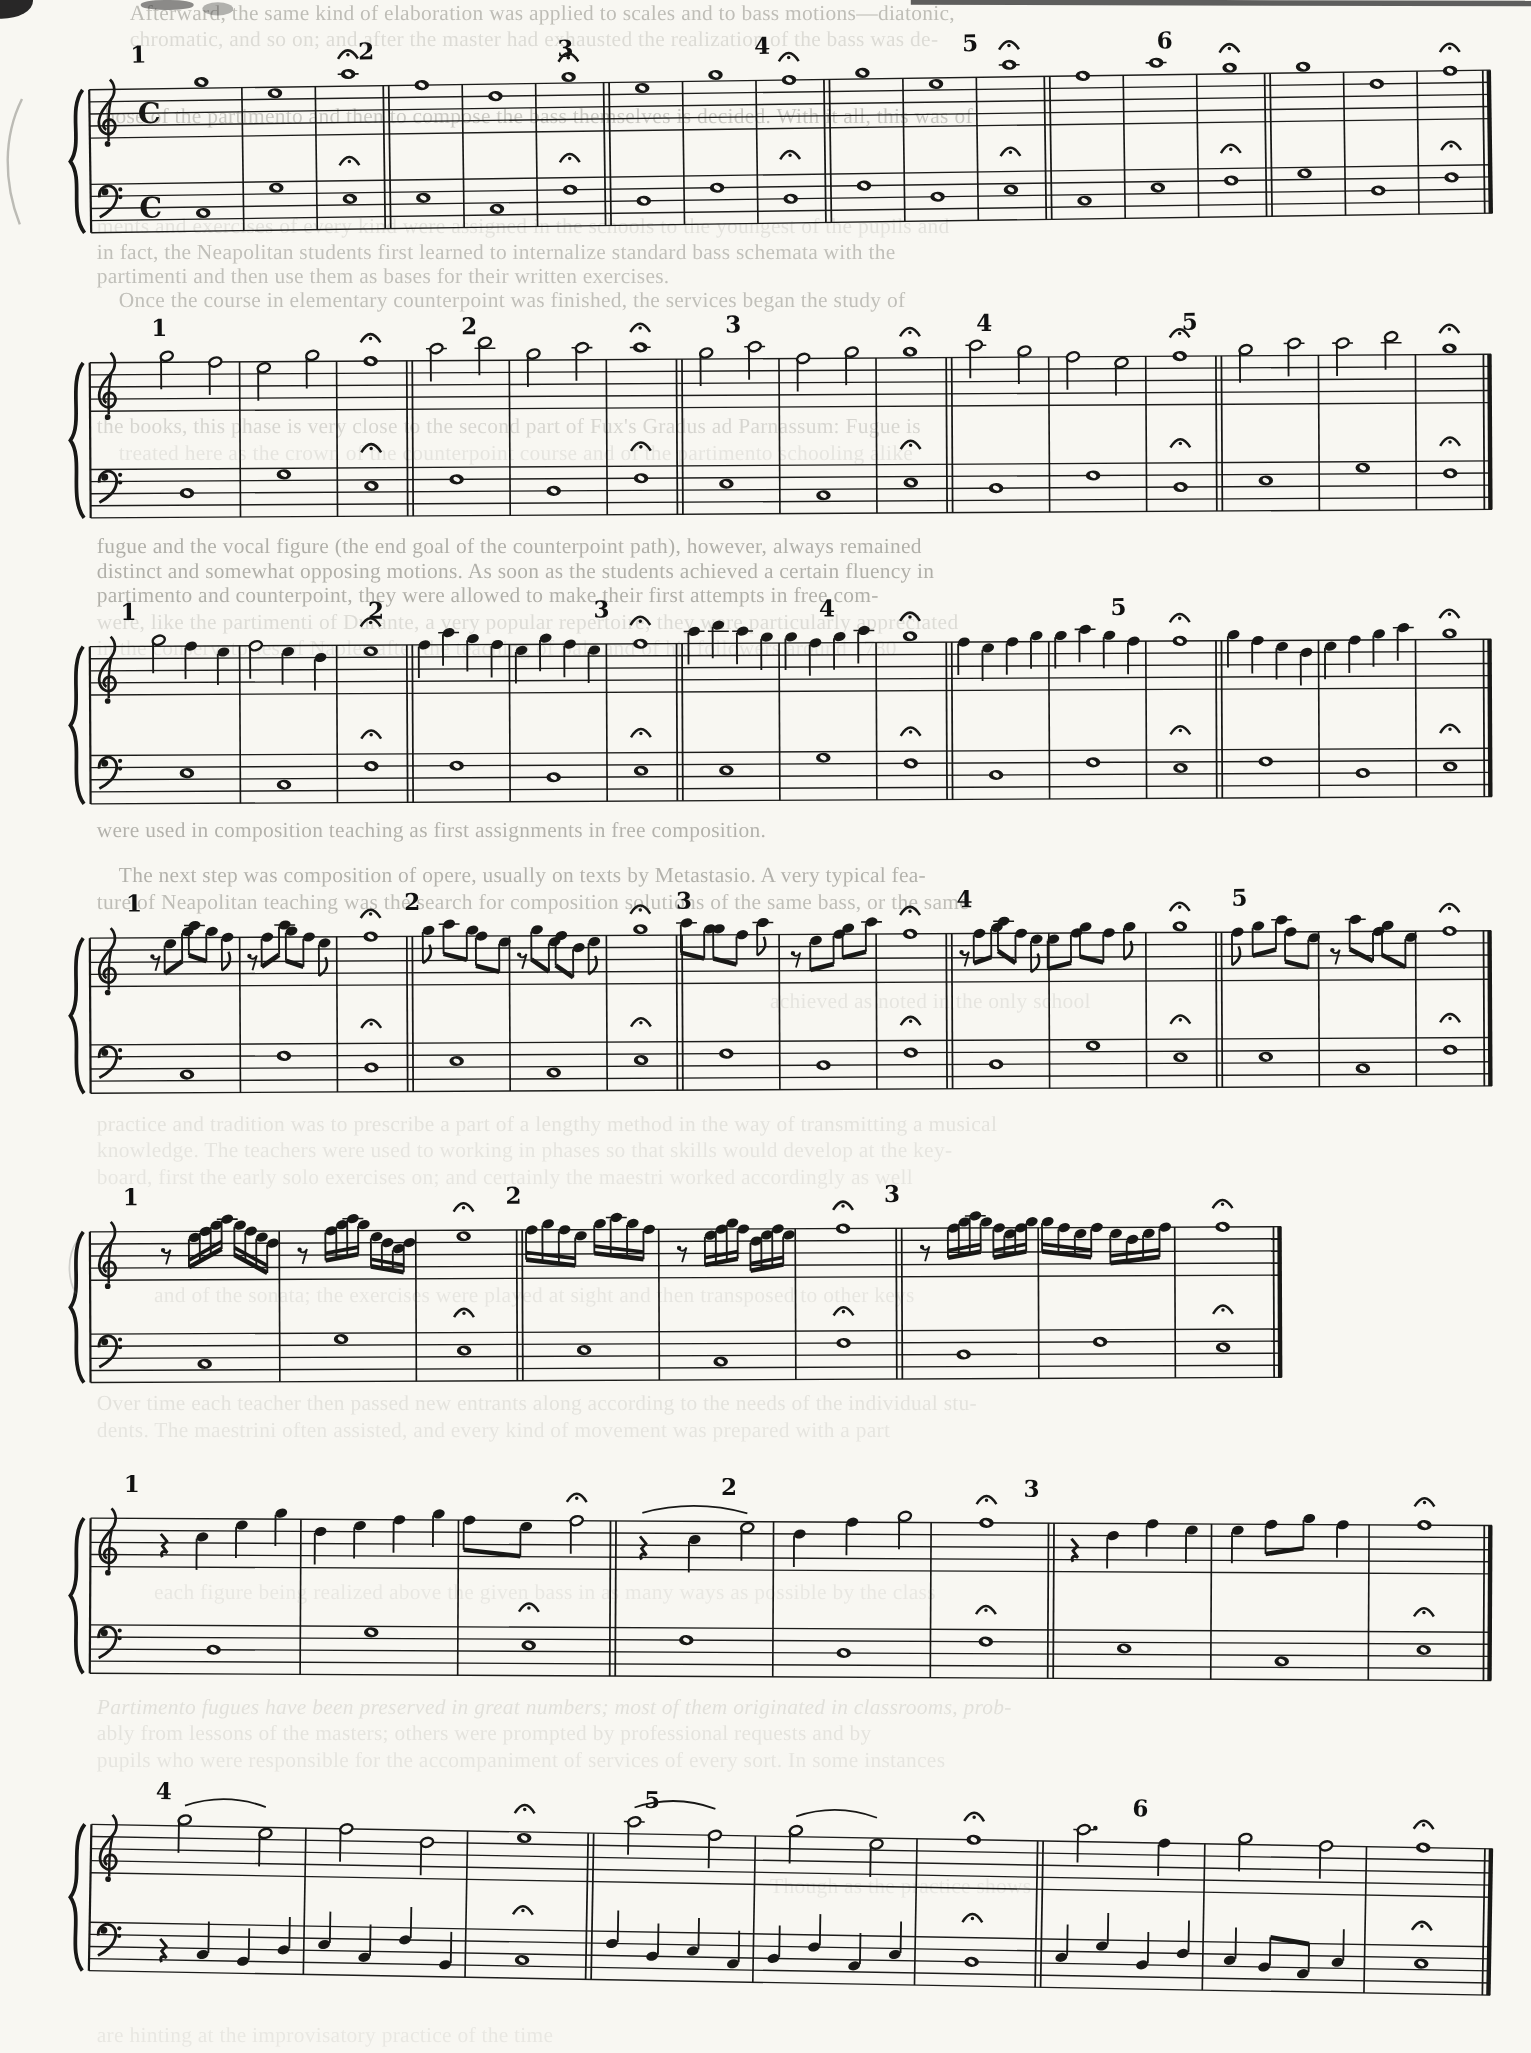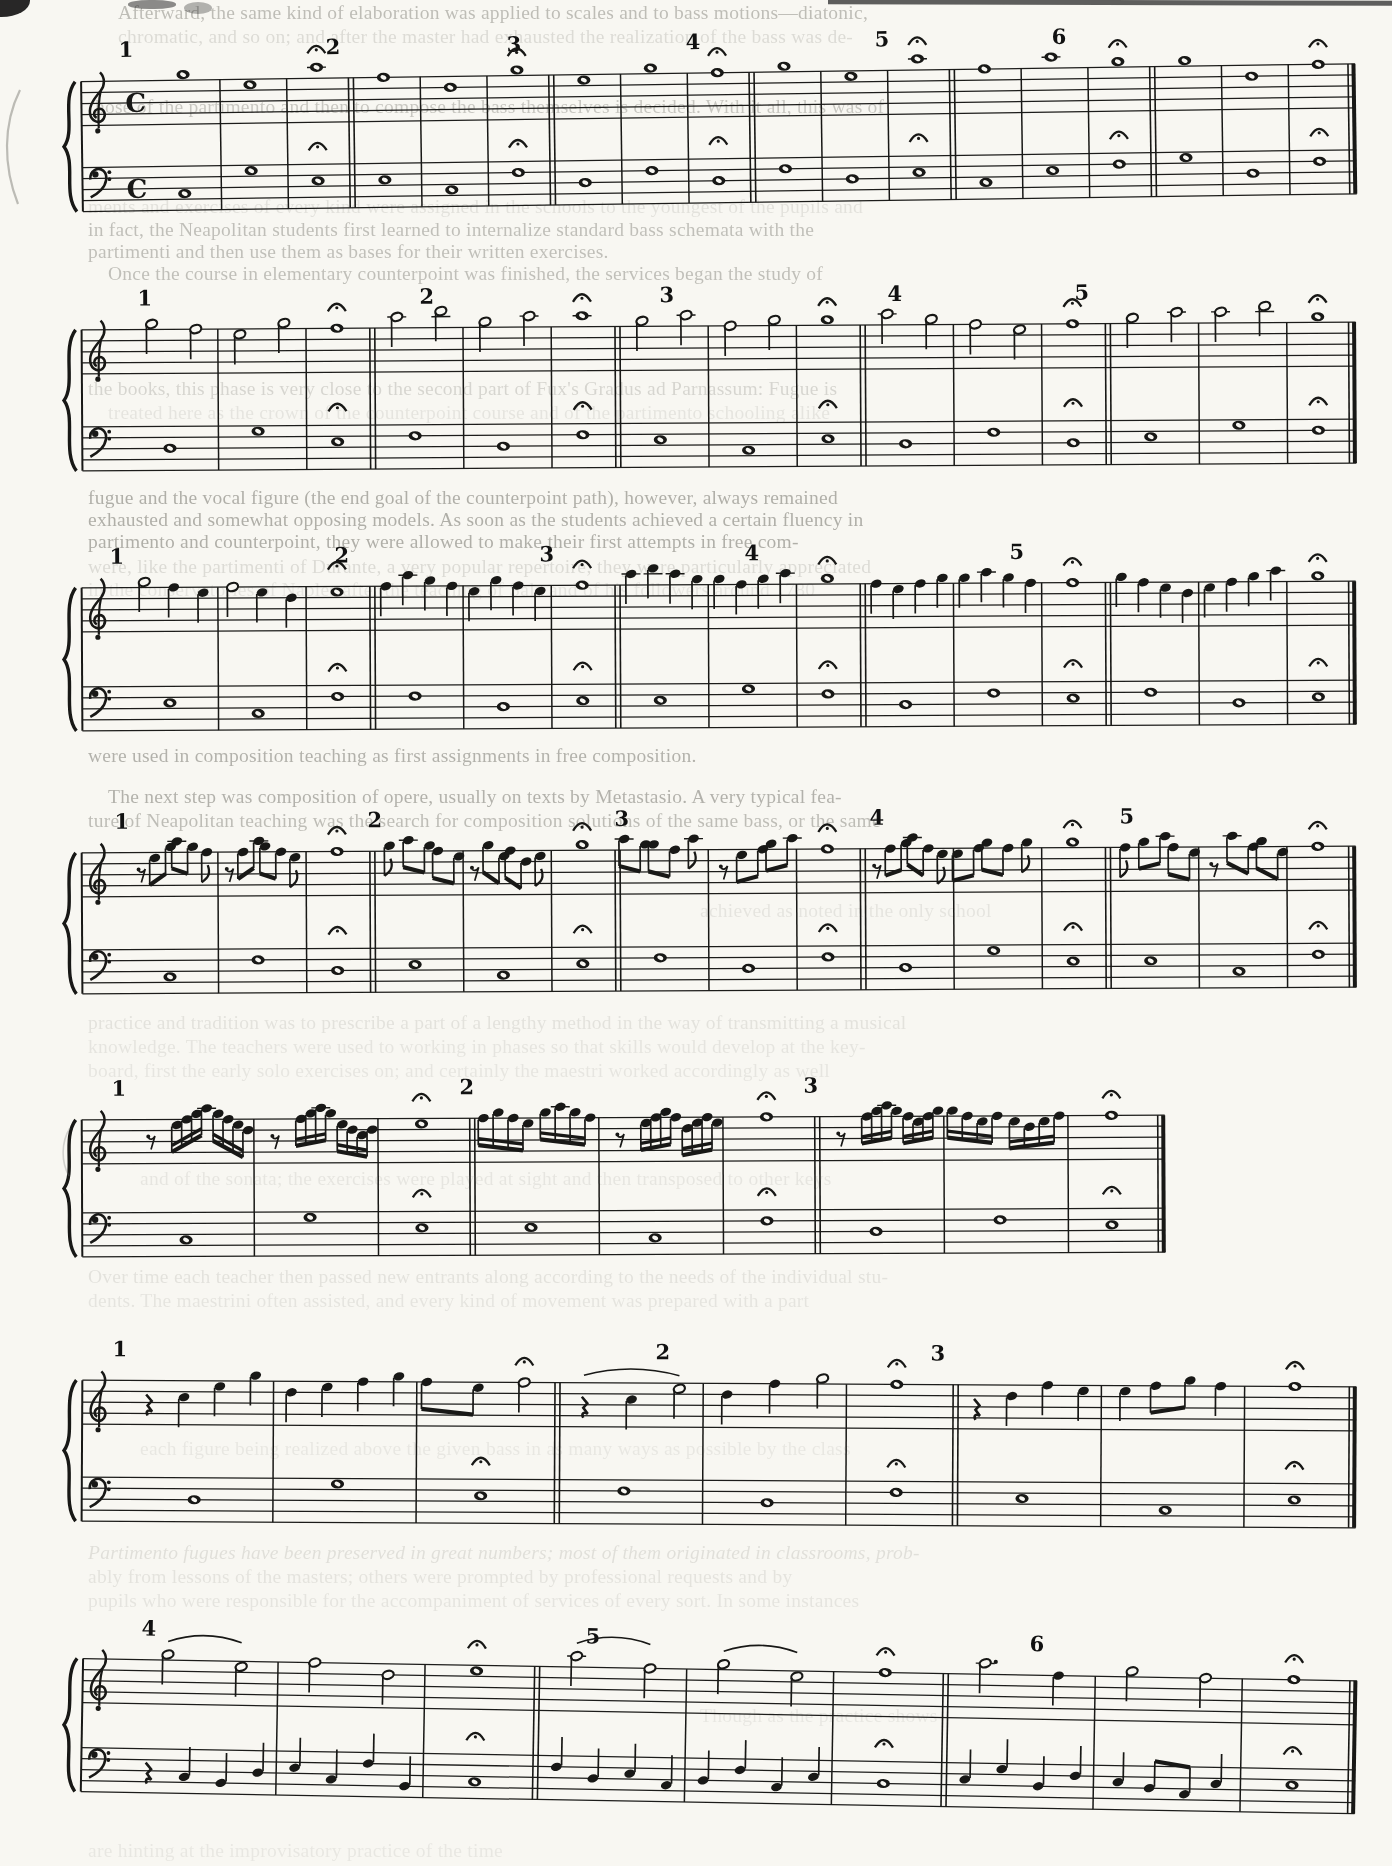--- a/index.html
+++ b/index.html
@@ -22,21 +22,21 @@
       <div class="ghost" style="left: 118px; top: 2px; opacity: 0.42;">Afterward, the same kind of elaboration was applied to scales and to bass motions—diatonic,</div>
       <div class="ghost" style="left: 118px; top: 26px; opacity: 0.2;">chromatic, and so on; and after the master had exhausted the realization of the bass was de-</div>
       <div class="ghost" style="left: 95px; top: 96px; opacity: 0.34;">hose of the partimento and then to compose the bass themselves is decided. With it all, this was of</div>
       <div class="ghost" style="left: 88px; top: 196px; opacity: 0.15;">ments and exercises of every kind were assigned in the schools to the youngest of the pupils and</div>
       <div class="ghost" style="left: 88px; top: 219px; opacity: 0.4;">in fact, the Neapolitan students first learned to internalize standard bass schemata with the</div>
       <div class="ghost" style="left: 88px; top: 241px; opacity: 0.4;">partimenti and then use them as bases for their written exercises.</div>
       <div class="ghost" style="left: 108px; top: 263px; opacity: 0.4;">Once the course in elementary counterpoint was finished, the services began the study of</div>
       <div class="ghost" style="left: 88px; top: 378px; opacity: 0.24;">the books, this phase is very close to the second part of Fux's Gradus ad Parnassum: Fugue is</div>
       <div class="ghost" style="left: 108px; top: 402px; opacity: 0.13;">treated here as the crown of the counterpoint course and of the partimento schooling alike</div>
       <div class="ghost" style="left: 88px; top: 487px; opacity: 0.52;">fugue and the vocal figure (the end goal of the counterpoint path), however, always remained</div>
-      <div class="ghost" style="left: 88px; top: 509px; opacity: 0.52;">exhausted and somewhat opposing models. As soon as the students achieved a certain fluency in</div>
+      <div class="ghost" style="left: 88px; top: 509px; opacity: 0.52;">distinct and somewhat opposing motions. As soon as the students achieved a certain fluency in</div>
       <div class="ghost" style="left: 88px; top: 531px; opacity: 0.52;">partimento and counterpoint, they were allowed to make their first attempts in free com-</div>
       <div class="ghost" style="left: 88px; top: 556px; opacity: 0.2;">were, like the partimenti of Durante, a very popular repertoire; they were particularly appreciated</div>
       <div class="ghost" style="left: 88px; top: 579px; opacity: 0.13;">in the conservatories of Naples after the teaching of Sala and of his followers around 1780</div>
       <div class="ghost" style="left: 88px; top: 745px; opacity: 0.5;">were used in composition teaching as first assignments in free composition.</div>
       <div class="ghost" style="left: 108px; top: 786px; opacity: 0.5;">The next step was composition of opere, usually on texts by Metastasio. A very typical fea-</div>
       <div class="ghost" style="left: 88px; top: 810px; opacity: 0.42;">ture of Neapolitan teaching was the search for composition solutions of the same bass, or the same</div>
       <div class="ghost" style="left: 700px; top: 900px; opacity: 0.13;">achieved as noted in the only school</div>
       <div class="ghost" style="left: 88px; top: 1012px; opacity: 0.15;">practice and tradition was to prescribe a part of a lengthy method in the way of transmitting a musical</div>
       <div class="ghost" style="left: 88px; top: 1036px; opacity: 0.13;">knowledge. The teachers were used to working in phases so that skills would develop at the key-</div>
       <div class="ghost" style="left: 88px; top: 1060px; opacity: 0.12;">board, first the early solo exercises on; and certainly the maestri worked accordingly as well</div>

